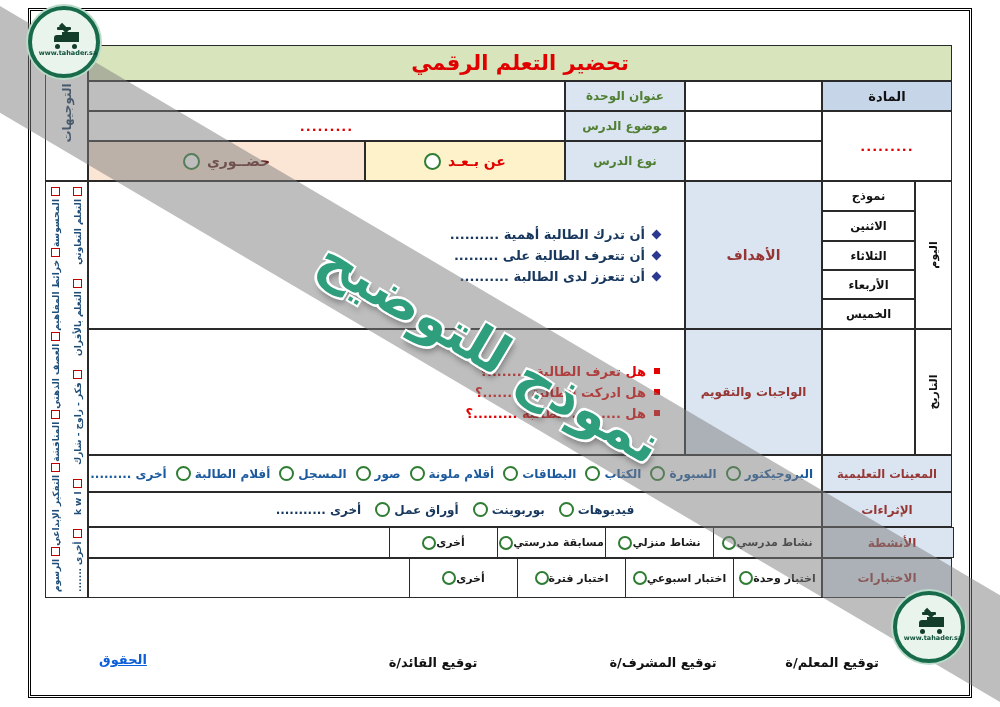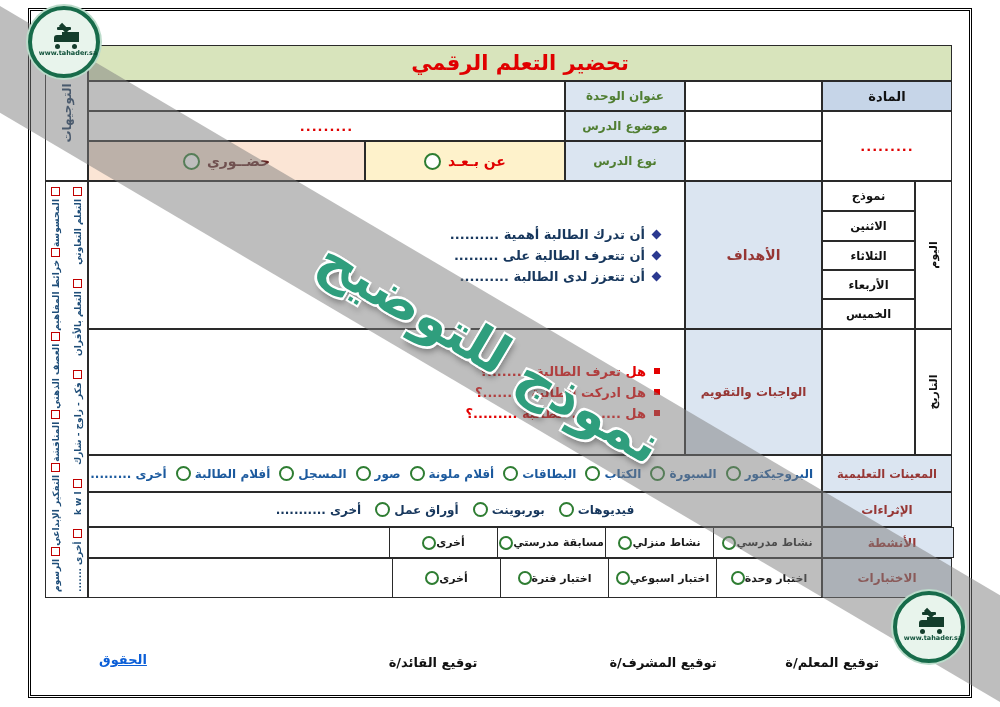--- a/index.html
+++ b/index.html
@@ -282,21 +282,21 @@
       </div>
     <div class="subcell" style="width:108px;">
         <span>أخرى</span>
         <span class="ocircle sm"></span>
       </div>
     <div class="filler"></div>
   </div>
   <div class="cell bluebg maroonlbl" style="left:822px;top:527px;width:132px;height:31px;padding-left:8px;">الأنشطة</div>
 
   <div class="cell" style="left:88px;top:558px;width:734px;height:40px;padding:0;justify-content:flex-start;">
-    <div class="subcell" style="width:105px;">
+    <div class="subcell" style="width:88px;">
         <span>اختبار وحدة</span>
         <span class="ocircle sm"></span>
       </div>
     <div class="subcell" style="width:108px;">
         <span>اختبار اسبوعي</span>
         <span class="ocircle sm"></span>
       </div>
     <div class="subcell" style="width:108px;">
         <span>اختبار فترة</span>
         <span class="ocircle sm"></span>

